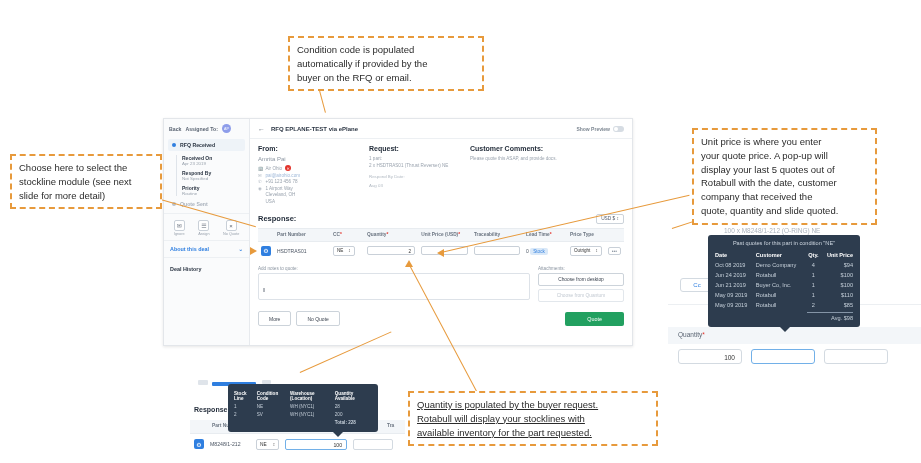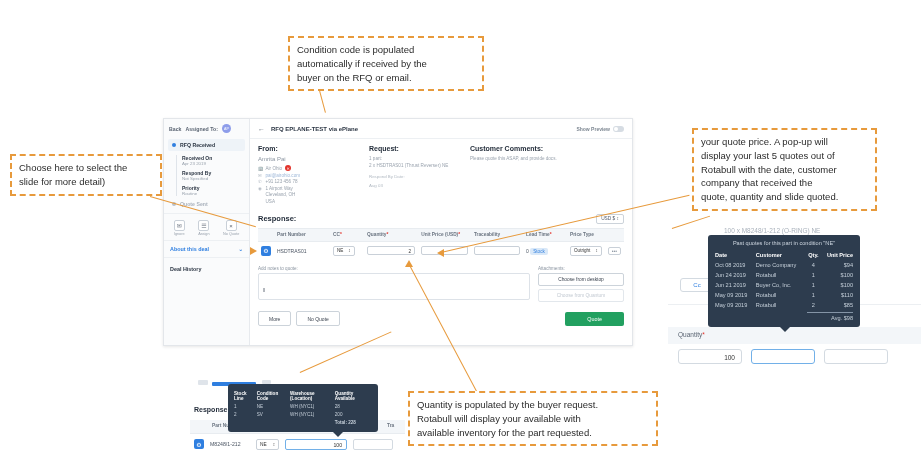--- a/index.html
+++ b/index.html
@@ -218,40 +218,42 @@
   <div class="conn" style="left:300px; top:372px; width:100px; transform: rotate(-24deg);"></div>
   <div class="conn" style="left:672px; top:228px; width:40px; transform: rotate(-18deg);"></div>
 
   <div class="arrowhead" style="left:311px; top:83px; border-left:4px solid transparent; border-right:4px solid transparent; border-bottom:7px solid #E79A3C;"></div>
   <div class="arrowhead" style="left:250px; top:247px; border-top:4px solid transparent; border-bottom:4px solid transparent; border-left:7px solid #E79A3C;"></div>
   <div class="arrowhead" style="left:437px; top:249px; border-top:4px solid transparent; border-bottom:4px solid transparent; border-right:7px solid #E79A3C;"></div>
   <div class="arrowhead" style="left:405px; top:260px; border-left:4px solid transparent; border-right:4px solid transparent; border-bottom:7px solid #E79A3C;"></div>
 
   <div class="callout" style="left:288px; top:36px; width:196px;">
     <span>Condition code is populated</span>
-    <span>automatically if received by the</span>
+    <span>automatically if provided by the</span>
     <span>buyer on the RFQ or email.</span>
   </div>
 
   <div class="callout" style="left:10px; top:154px; width:152px;">
     <span>Choose here to select the</span>
+    <span>stockline module (see next</span>
     <span>slide for more detail)</span>
   </div>
 
   <div class="callout" style="left:692px; top:128px; width:185px;">
+    <span>Unit price is where you enter</span>
     <span>your quote price. A pop-up will</span>
     <span>display your last 5 quotes out of</span>
     <span>Rotabull with the date, customer</span>
     <span>company that received the</span>
     <span>quote, quantity and slide quoted.</span>
   </div>
 
-  <div class="callout" style="left:408px; top:391px; width:250px;">
+  <div class="callout" style="left:408px; top:391px; width:250px;text-decoration:underline;">
     <span>Quantity is populated by the buyer request.</span>
-    <span>Rotabull will display your available with</span>
+    <span>Rotabull will display your stocklines with</span>
     <span>available inventory for the part requested.</span>
   </div>
 
   <div id="app-window">
 
     <div class="app-sidebar">
       <div class="sb-top">
         <div class="sb-back">Back</div>
         <div class="sb-assigned">Assigned To:</div>
         <div class="sb-avatar">AP</div>

